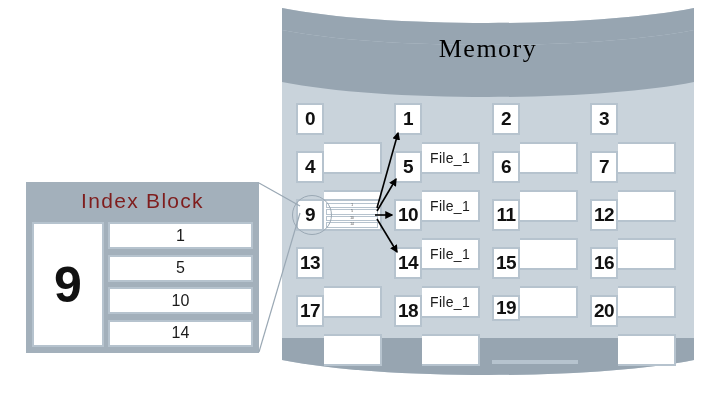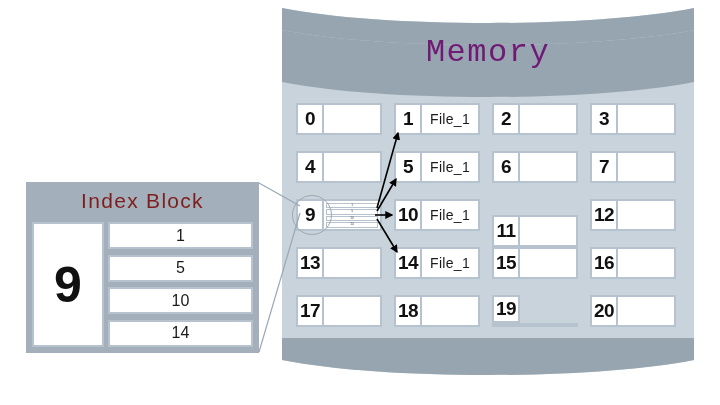--- a/index.html
+++ b/index.html
@@ -31,25 +31,25 @@
     height: 382px;
   }
   .cyl-svg { position: absolute; left: 0; top: 0; }
 
   .memory-title {
     position: absolute;
     left: 0;
     top: 26px;
     width: 412px;
     text-align: center;
-    font-size: 32px;
+    font-size: 26px;
     letter-spacing: 1.5px;
-    color: #701a75;
+    color: #000000;
     font-weight: 400;
-    font-family: Liberation Mono, monospace;
+    font-family: Liberation Serif, serif;
   }
 
   
   .grid {
     position: absolute;
     left: 296px;
     top: 103px;
     width: 390px;
     height: 228px;
   }
@@ -80,20 +80,21 @@
     box-sizing: border-box;
     border: 2px solid #b6c3ce;
     border-left: none;
     background: #ffffff;
     display: flex;
     align-items: center;
     justify-content: center;
     font-size: 14px;
     color: #1a1a1a;
     letter-spacing: 0.3px;
+    margin-top: 39px;
   }
   .cell-data.empty { color: transparent; }
 
   
   .mini-wrap {
     flex: 1;
     height: 32px;
     box-sizing: border-box;
     border: 2px solid #b6c3ce;
     border-left: none;
@@ -258,21 +259,21 @@
         <div class="mini-row">5</div>
         <div class="mini-row">10</div>
         <div class="mini-row">14</div>
       </div>
       <div class="circle-9"></div>
     </div>
     <div class="cell" style="left:98px;top:96px;">
       <div class="cell-idx">10</div>
       <div class="cell-data">File_1</div>
     </div>
-    <div class="cell" style="left:196px;top:112px;">
+    <div class="cell" style="left:196px;top:96px;">
       <div class="cell-idx">11</div>
       <div class="cell-data empty"></div>
     </div>
     <div class="cell" style="left:294px;top:96px;">
       <div class="cell-idx">12</div>
       <div class="cell-data empty"></div>
     </div>
 
     <div class="cell" style="left:0px;top:144px;border-radius:8px;">
       <div class="cell-idx">13</div>

